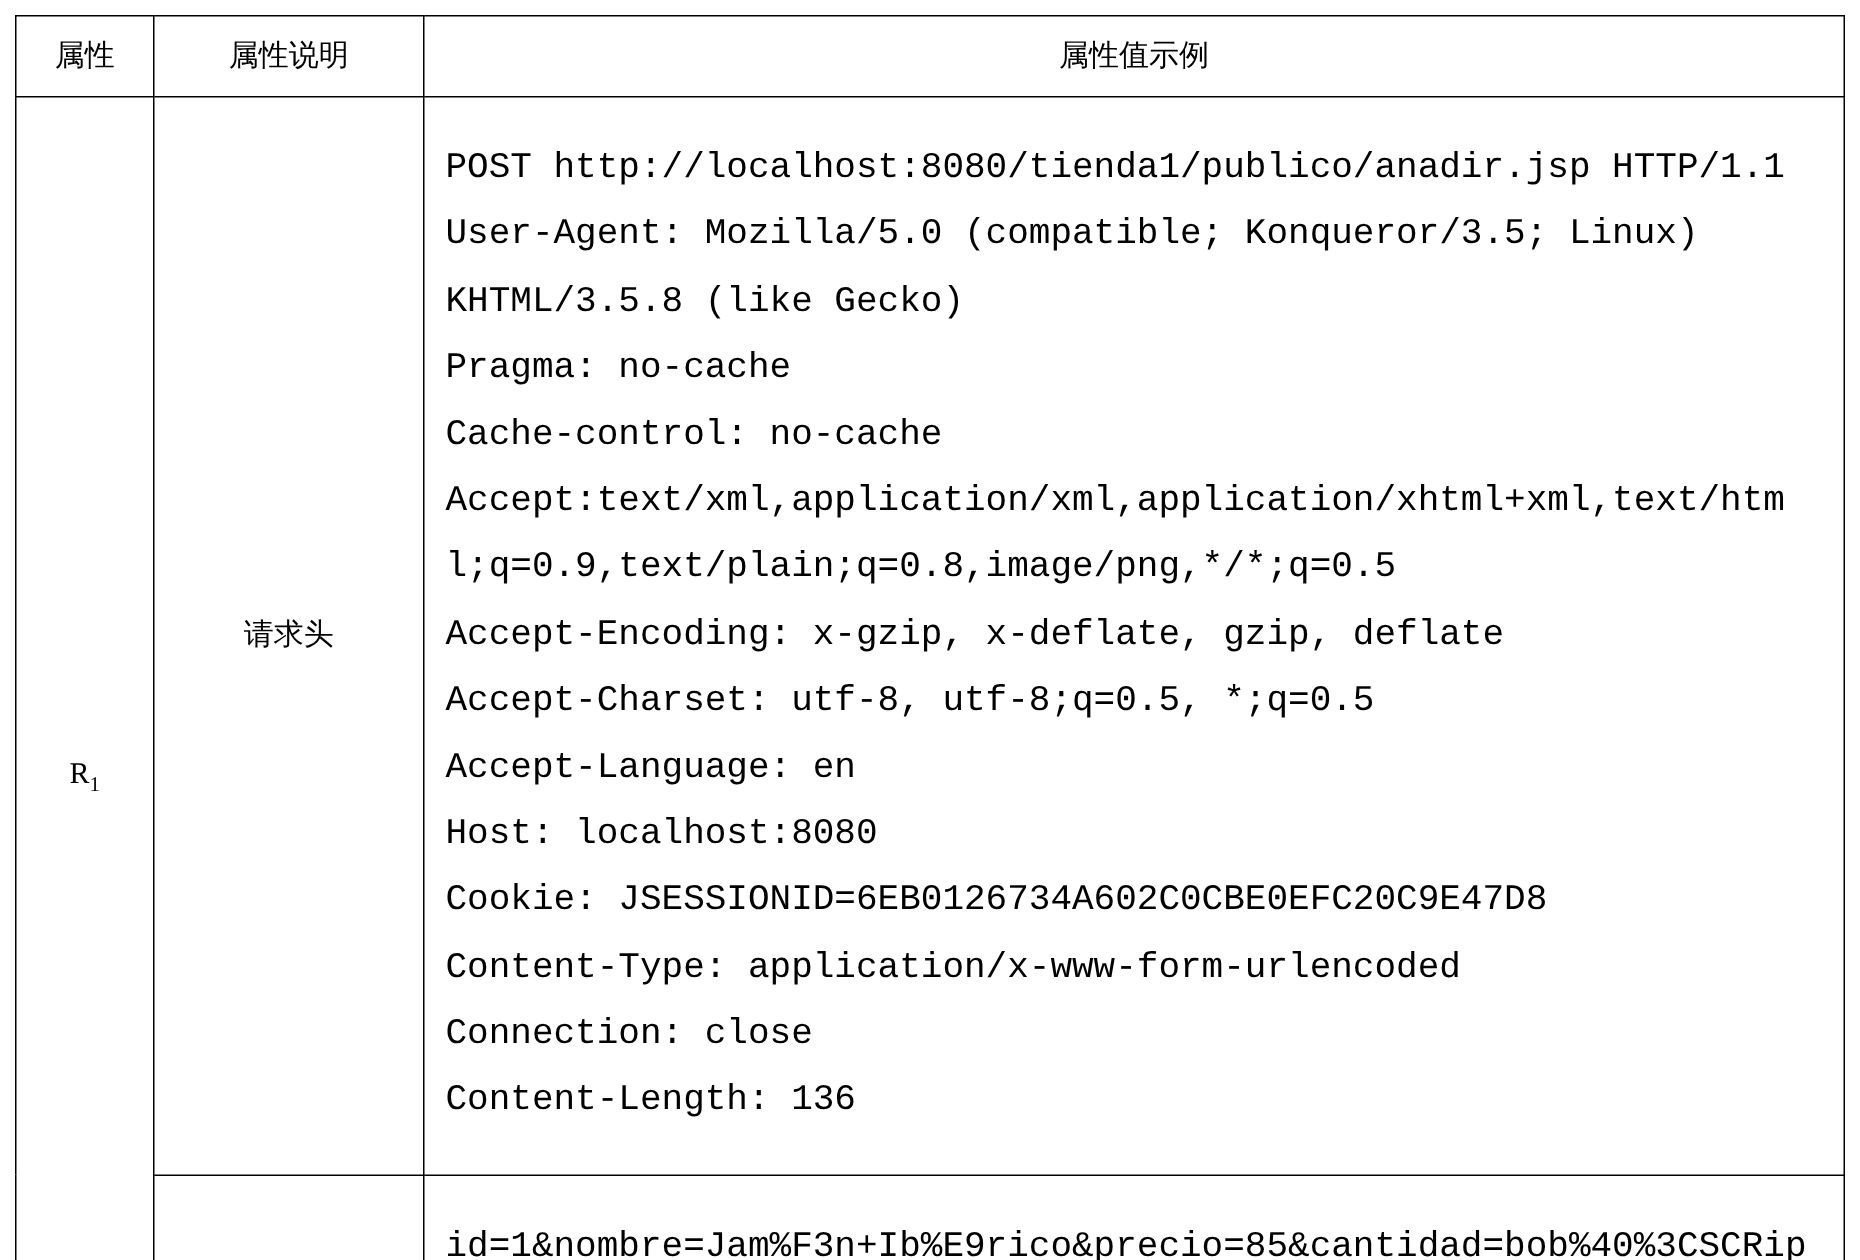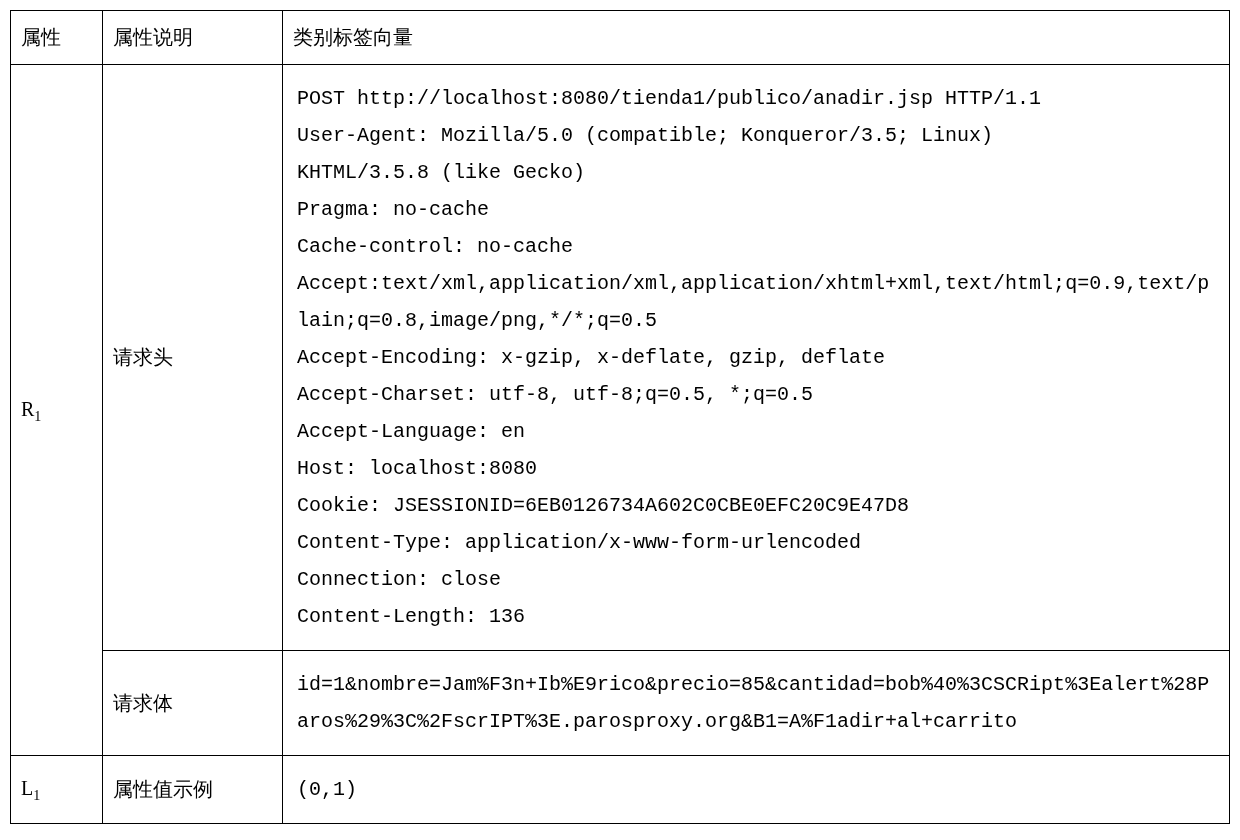--- a/index.html
+++ b/index.html
@@ -13,32 +13,32 @@
   }
   table {
     border-collapse: collapse;
     width: 1220px;
     table-layout: fixed;
   }
   td, th {
     border: 1.5px solid #000;
     padding: 8px 10px;
     vertical-align: middle;
-    text-align: left;
+    text-align: center;
     font-weight: normal;
     line-height: 1.85;
   }
   td.example {
     text-align: left;
     vertical-align: top;
     font-family: "Courier New", "SimSun", monospace;
     white-space: pre-wrap;
     word-break: break-all;
-    padding: 15px 14px;
-    font-size: 20px;
+    padding: 26px 14px;
+    font-size: 24px;
   }
   td.example.center {
     text-align: left;
     vertical-align: middle;
     white-space: normal;
   }
   .col-attr { width: 92px; }
   .col-desc { width: 180px; }
   sub { font-size: 0.7em; vertical-align: sub; }
 </style>
@@ -48,21 +48,21 @@
 <table>
   <colgroup>
     <col class="col-attr">
     <col class="col-desc">
     <col>
   </colgroup>
   <tbody>
       <tr>
     <th>属性</th>
     <th>属性说明</th>
-    <th>类别标签向量</th>
+    <th>属性值示例</th>
   </tr>
   <tr>
     <td rowspan="2">R<sub>1</sub></td>
     <td>请求头</td>
     <td class="example">POST http://localhost:8080/tienda1/publico/anadir.jsp HTTP/1.1
 User-Agent: Mozilla/5.0 (compatible; Konqueror/3.5; Linux)
 KHTML/3.5.8 (like Gecko)
 Pragma: no-cache
 Cache-control: no-cache
 Accept:text/xml,application/xml,application/xhtml+xml,text/html;q=0.9,text/plain;q=0.8,image/png,*/*;q=0.5

